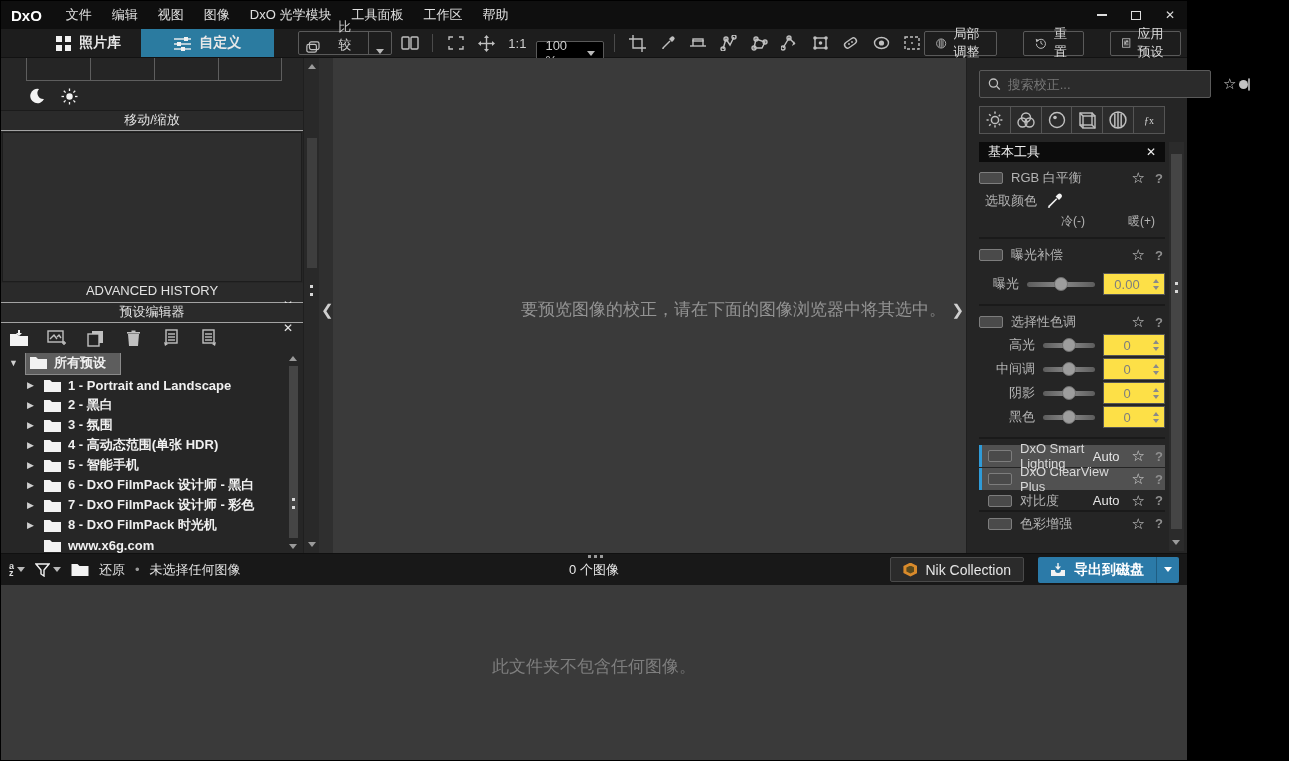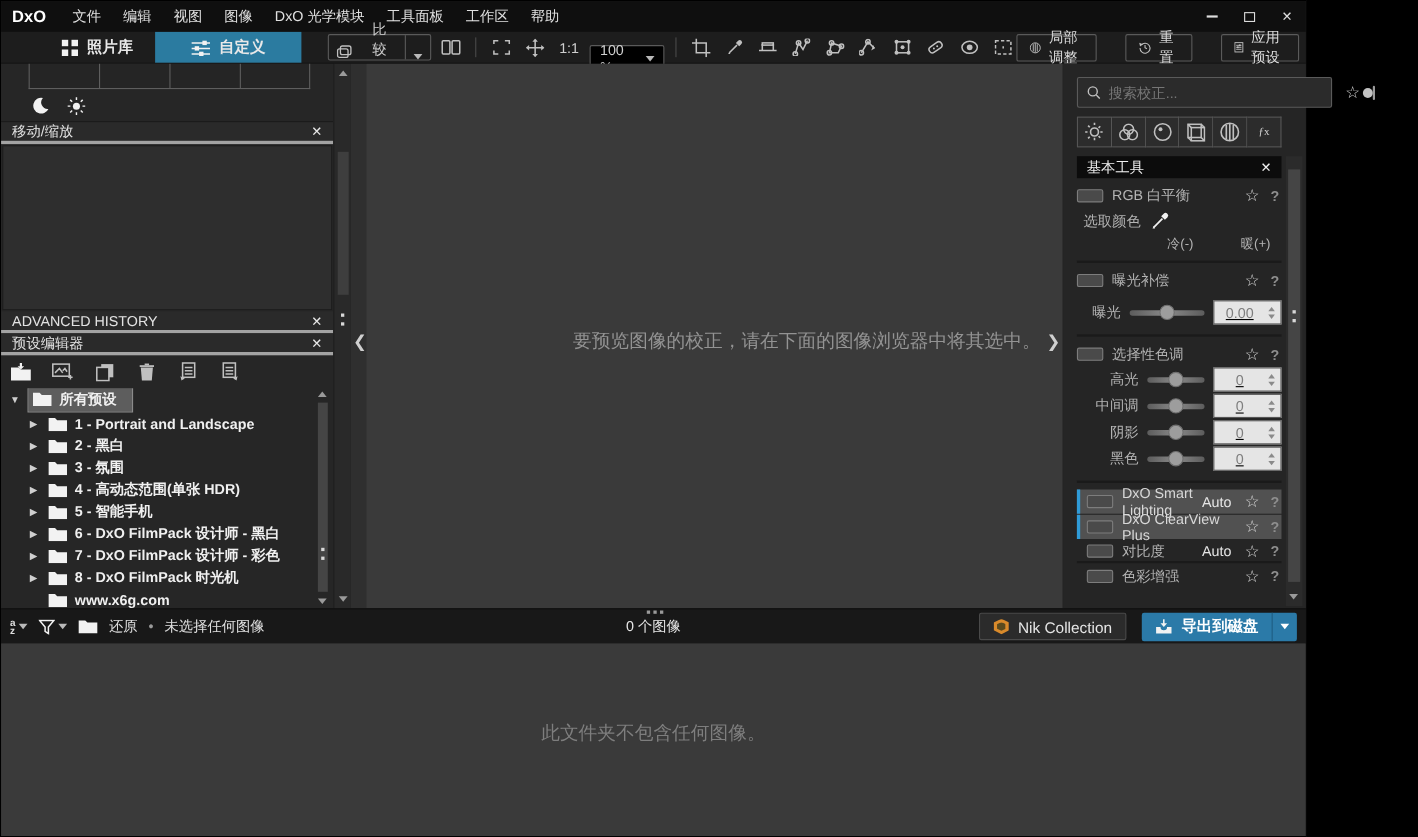--- a/index.html
+++ b/index.html
@@ -40,21 +40,21 @@
 
   
   .main { position:absolute; top:57px; left:0; right:0; height:495px; background:#262626; }
 
   
   .left-panel { position:absolute; top:0; left:0; width:302px; height:100%; background:#262626; }
   .histogram { position:absolute; top:0; left:25px; width:256px; height:23px; border-left:1px solid #5e5e5e; border-right:1px solid #5e5e5e; border-bottom:1px solid #5e5e5e; background:#252525; }
   .histogram .vline { position:absolute; top:0; bottom:0; width:1px; background:#5e5e5e; }
   .wbrow { position:absolute; top:27px; left:28px; display:flex; gap:16px; align-items:center; height:22px; }
   .lp-divider { position:absolute; top:52px; left:0; right:0; height:2px; background:#1b1b1b; }
-  .panel-header { position:absolute; left:0; right:0; height:20px; background:#2a2a2a; border-bottom:3px solid #a3a3a3; display:flex; align-items:center; color:#e2e2e2; font-size:13px; padding:0 10px; }
+  .panel-header { position:absolute; left:0; right:0; height:20px; background:#2a2a2a; border-bottom:1px solid #a3a3a3; display:flex; align-items:center; color:#e2e2e2; font-size:13px; padding:0 10px;flex-direction:column; }
   .panel-header .x { margin-left:auto; color:#e8e8e8; font-size:12px; }
   .mz-box { position:absolute; top:74px; left:1px; right:1px; height:150px; background:#2e2e2e; border:1px solid #1d1d1d; }
   .pe-toolbar { position:absolute; top:266px; left:6px; display:flex; gap:14px; align-items:center; height:28px; }
   .pe-tbtn { width:24px; height:24px; display:flex; align-items:center; justify-content:center; }
   .tree { position:absolute; top:295px; left:0; right:16px; bottom:0; overflow:hidden; }
   .tree-row { height:20px; display:flex; align-items:center; color:#f0f0f0; font-weight:bold; font-size:13px; gap:7px; padding-left:8px; }
   .tree-row.child { padding-left:26px; }
   .tree-row .tri { width:10px; font-size:9px; color:#cfcfcf; flex:0 0 10px; }
   .tree-row.r0 { margin-bottom:2px; }
   .sel-wrap { display:flex; align-items:center; gap:7px; background:#5d5d5d; outline:1px solid #8a8a8a; padding:1px 14px 2px 4px; }
@@ -94,21 +94,21 @@
   .chk { width:24px; height:12px; border:1px solid #7d7d7d; border-radius:2px; background:#4a4a4a; flex:0 0 24px; }
   .sec-title { color:#b4b4b4; font-size:13px; flex:1; }
   .auto { color:#e5e5e5; font-size:13px; margin-right:4px; }
   .help { color:#8f8f8f; font-size:13px; font-weight:bold; width:12px; text-align:center; }
   .row-line { display:flex; align-items:center; height:24px; gap:8px; }
   .slider-label { width:56px; text-align:right; color:#b4b4b4; font-size:13px; flex:0 0 56px; }
   .slider { flex:1; position:relative; height:14px; }
   .slider .track { position:absolute; top:5px; left:0; right:0; height:5px; border-radius:3px; background:linear-gradient(to right,#5c5c5c,#8a8a8a,#5c5c5c); }
   .slider .track.temp { background:linear-gradient(to right,#3443bd,#6d7683 46%,#8f8f46 75%,#b9b92c); }
   .slider .handle { position:absolute; top:0; width:14px; height:14px; border-radius:50%; background:#9d9d9d; border:1px solid #6f6f6f; left:calc(50% - 7px); }
-  .valbox { flex:0 0 62px; height:22px; background:#e5e5e5; border:1px solid #565656; display:flex; align-items:center;text-decoration:underline; }
+  .valbox { flex:0 0 62px; height:22px; background:#fde047; border:1px solid #565656; display:flex; align-items:center; }
   .valbox .v { flex:1; text-align:center; color:#7e7e7e; font-size:13px; }
   .valbox .sp { width:14px; display:flex; flex-direction:column; align-items:center; gap:3px; padding-right:2px; }
   .sp .u { width:0; height:0; border-left:3px solid transparent; border-right:3px solid transparent; border-bottom:4px solid #8a8a8a; }
   .sp .d { width:0; height:0; border-left:3px solid transparent; border-right:3px solid transparent; border-top:4px solid #8a8a8a; }
   .coldwarm { display:flex; height:16px; margin-left:64px; color:#b4b4b4; font-size:12px; justify-content:space-between; padding:0 10px 0 18px; }
   .hl-row { height:22px; display:flex; align-items:center; gap:8px; background:#515151; border-left:3px solid #2f9bd8; padding-left:6px; margin-top:1px; }
   .hl-row .sec-title { color:#d8d8d8; }
   .plain-row { height:21px; display:flex; align-items:center; gap:8px; border-bottom:2px solid #1a1a1a; margin-top:1px; padding-left:9px; }
   .right-scroll { position:absolute; top:84px; right:3px; width:15px; bottom:2px; background:#2b2b2b; }
   .right-scroll .thumb { position:absolute; top:12px; left:2px; width:11px; bottom:22px; background:#454545; }

